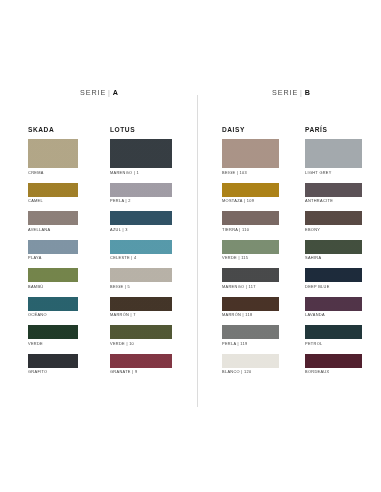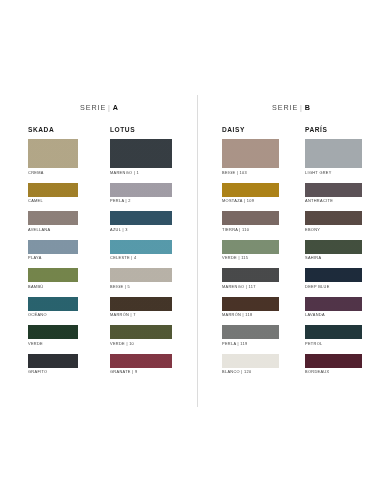--- a/index.html
+++ b/index.html
@@ -17,21 +17,21 @@
   }
   .page {
     position: absolute;
     inset: 0;
     background: #ffffff;
   }
 
   
   .series-header-row {
     position: absolute;
-    top: 103px;
+    top: 88px;
     left: 0;
     width: 381px;
     height: 16px;
   }
   .series-title {
     position: absolute;
     font-size: 7.2px;
     letter-spacing: 0.9px;
     color: #4a4a4a;
     white-space: nowrap;

